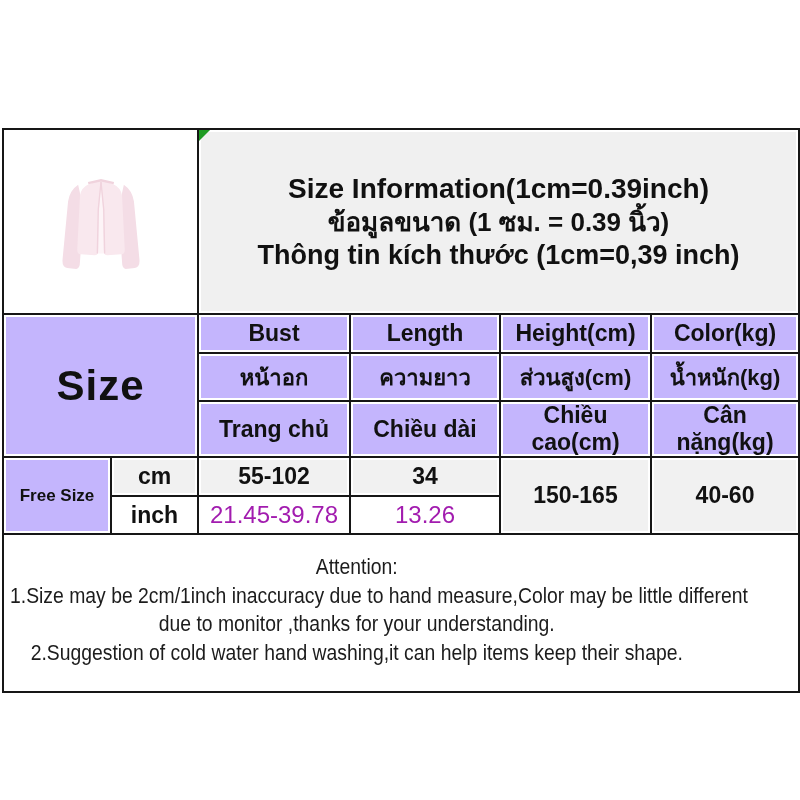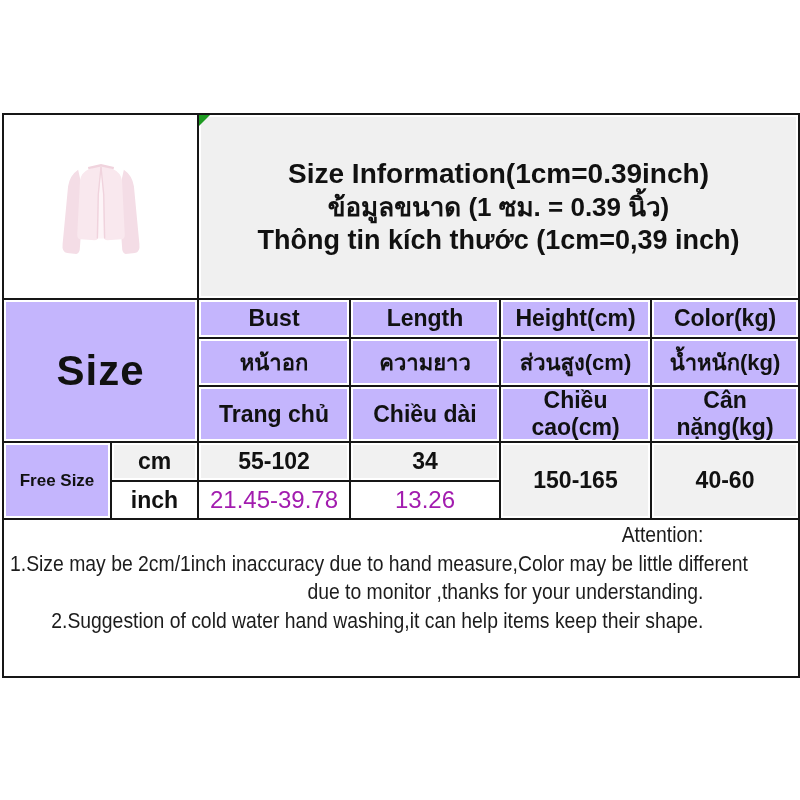--- a/index.html
+++ b/index.html
@@ -3,21 +3,21 @@
 <meta charset="utf-8">
 <style>
   html,body{margin:0;padding:0;}
   body{
     width:800px;height:800px;background:#ffffff;
     font-family:"Liberation Sans","DejaVu Sans",sans-serif;
     color:#111;overflow:hidden;
   }
   .canvas{position:relative;width:800px;height:800px;background:#ffffff;}
   table.size-chart{
-    position:absolute;top:113px;left:2px;
+    position:absolute;top:128px;left:2px;
     border-collapse:collapse;table-layout:fixed;
     width:796px;
   }
   td{
     border:2px solid #161616;
     padding:0;vertical-align:middle;text-align:center;
     overflow:hidden;
   }
   .bg-gray{background:#c4b5fd;box-shadow:inset 0 0 0 2px #ffffff;}
   .bg-light{background:#f1f1f1;box-shadow:inset 0 0 0 2px #ffffff;}
@@ -37,21 +37,21 @@
   
   .hdr{font-size:23px;font-weight:bold;}
   .hdr-th{font-size:22px;font-weight:bold;}
   .size-big{font-size:42px;font-weight:bold;letter-spacing:1px;}
   .rowlabel{font-size:17px;font-weight:bold;}
   .unitlabel{font-size:23px;font-weight:bold;}
   .val-bold{font-size:23px;font-weight:bold;}
   .val-reg{font-size:24px;font-weight:normal;color:#a21caf;}
 
   
-  .attention-cell{vertical-align:top;text-align:right;padding:1px 0 0 6px;}
+  .attention-cell{vertical-align:top;text-align:center;padding:18px 0 0 6px;}
   .attn-line{
     font-size:22px;line-height:28.5px;white-space:nowrap;
     transform:scaleX(0.88);transform-origin:0 50%;
     color:#1c1c1c;
   }
 
   
   .img-wrap{display:flex;justify-content:center;align-items:center;height:100%;padding-top:8px;box-sizing:border-box;}
 </style>
 </head>

